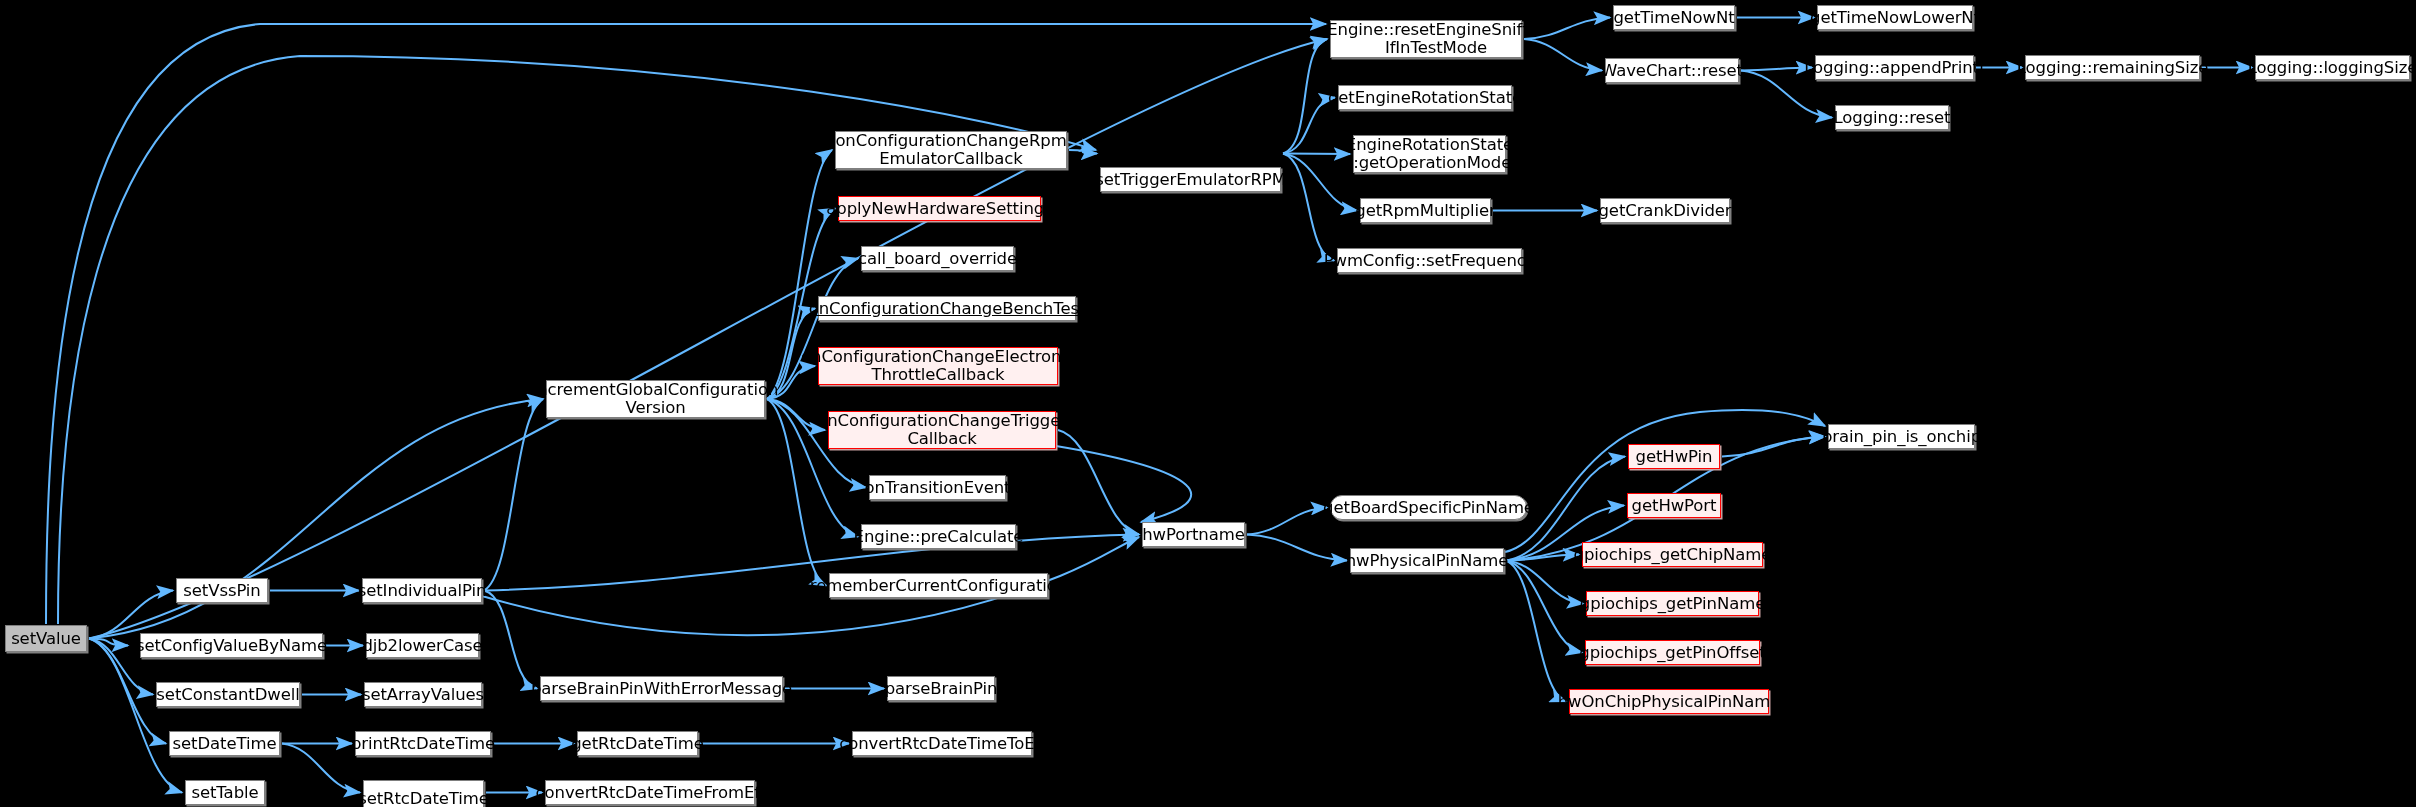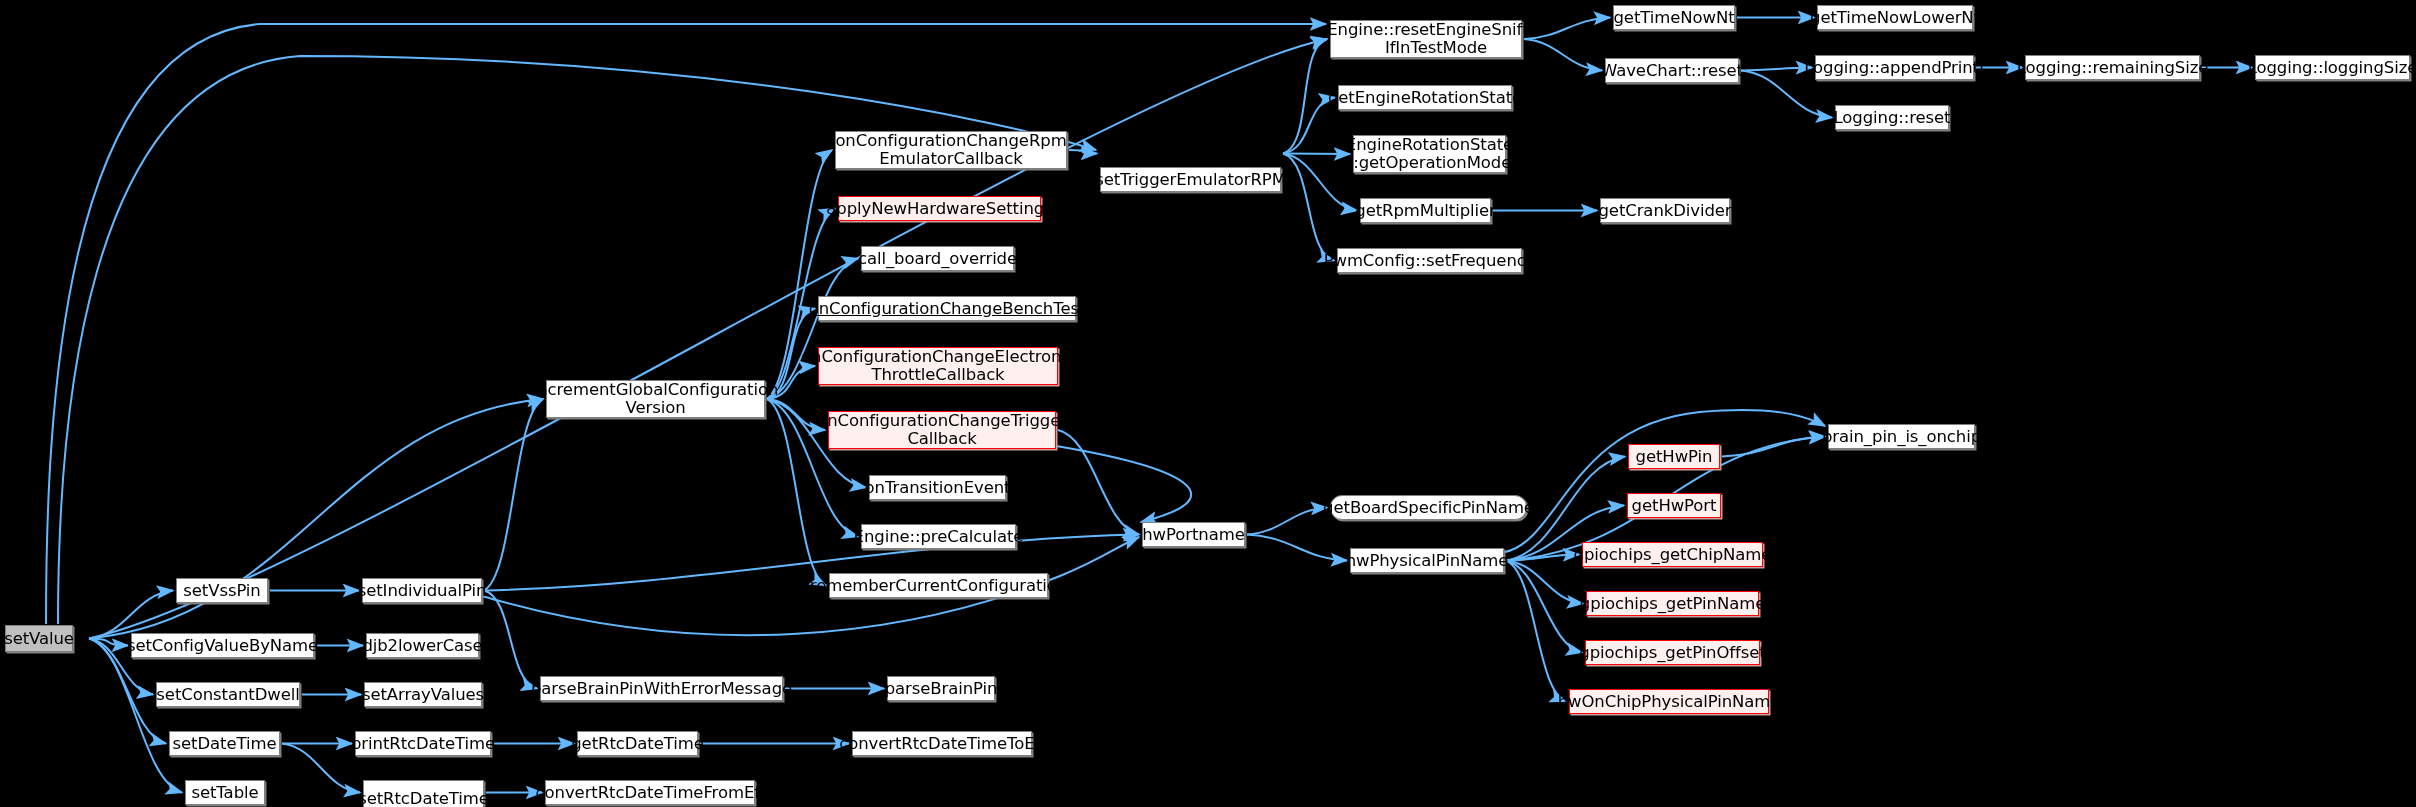--- a/index.html
+++ b/index.html
@@ -80,23 +80,23 @@
         <path d="M1506,560.5 C1536,571.78 1536,690.22 1566,701.5" fill="none" stroke="#63b8ff" stroke-width="2" marker-end="url(#arrow)"></path>
         <path d="M1722,456.5 C1768.35,454.9 1778.65,438.1 1825,436.5" fill="none" stroke="#63b8ff" stroke-width="2" marker-end="url(#arrow)"></path>
         <path d="M46,624 C46,420 60,40 260,24 L1326,24" fill="none" stroke="#63b8ff" stroke-width="2" marker-end="url(#arrow)"></path>
         <path d="M58,624 C58,430 80,72 300,56 C700,56 1000,120 1096,150" fill="none" stroke="#63b8ff" stroke-width="2" marker-end="url(#arrow)"></path>
         <path d="M1056,446 C1200,470 1230,500 1141,522" fill="none" stroke="#63b8ff" stroke-width="2" marker-end="url(#arrow)"></path>
         <path d="M482,596 C700,660 900,640 1060,576 C1100,560 1120,545 1139,537" fill="none" stroke="#63b8ff" stroke-width="2" marker-end="url(#arrow)"></path>
         <path d="M1505,552 C1560,540 1570,425 1700,412 C1780,405 1810,418 1825,426" fill="none" stroke="#63b8ff" stroke-width="2" marker-end="url(#arrow)"></path>
       </g>
   </svg>
   <div id="node-layer">
-      <div class="node cur" style="left: 5px; top: 625px; width: 68px; height: 27px;"><span>setValue</span></div>
+      <div class="node cur" style="left: 5px; top: 625px; width: 82px; height: 27px;"><span>setValue</span></div>
       <div class="node" style="left: 176px; top: 578px; width: 92px; height: 25px;"><span>setVssPin</span></div>
-      <div class="node" style="left: 131px; top: 633px; width: 183px; height: 25px;"><span>setConfigValueByName</span></div>
+      <div class="node" style="left: 140px; top: 633px; width: 183px; height: 25px;"><span>setConfigValueByName</span></div>
       <div class="node" style="left: 156px; top: 682px; width: 144px; height: 25px;"><span>setConstantDwell</span></div>
       <div class="node" style="left: 169px; top: 731px; width: 111px; height: 25px;"><span>setDateTime</span></div>
       <div class="node" style="left: 185px; top: 780px; width: 80px; height: 25px;"><span>setTable</span></div>
       <div class="node" style="left: 362px; top: 578px; width: 120px; height: 25px;"><span>setIndividualPin</span></div>
       <div class="node" style="left: 366px; top: 633px; width: 113px; height: 25px;"><span>djb2lowerCase</span></div>
       <div class="node" style="left: 364px; top: 682px; width: 118px; height: 25px;"><span>setArrayValues</span></div>
       <div class="node" style="left: 355px; top: 731px; width: 136px; height: 25px;"><span>printRtcDateTime</span></div>
       <div class="node" style="left: 363px; top: 780px; width: 121px; height: 37px;"><span>setRtcDateTime</span></div>
       <div class="node" style="left: 540px; top: 676px; width: 243px; height: 25px;"><span>parseBrainPinWithErrorMessage</span></div>
       <div class="node" style="left: 577px; top: 731px; width: 121px; height: 25px;"><span>getRtcDateTime</span></div>

